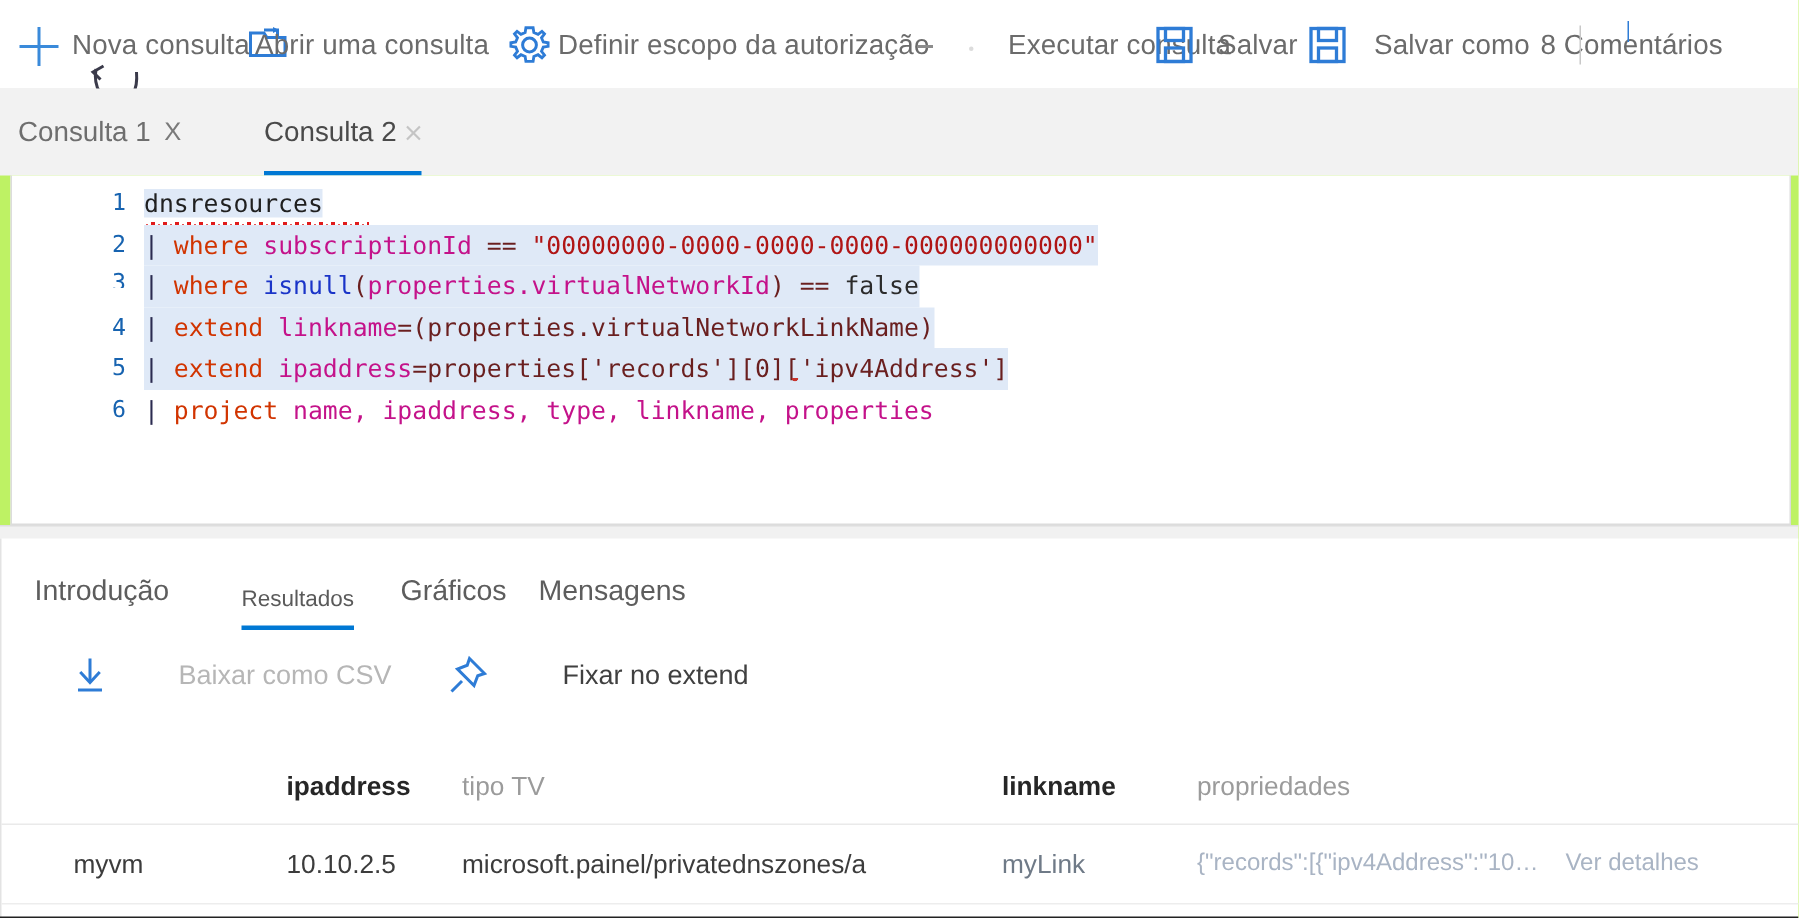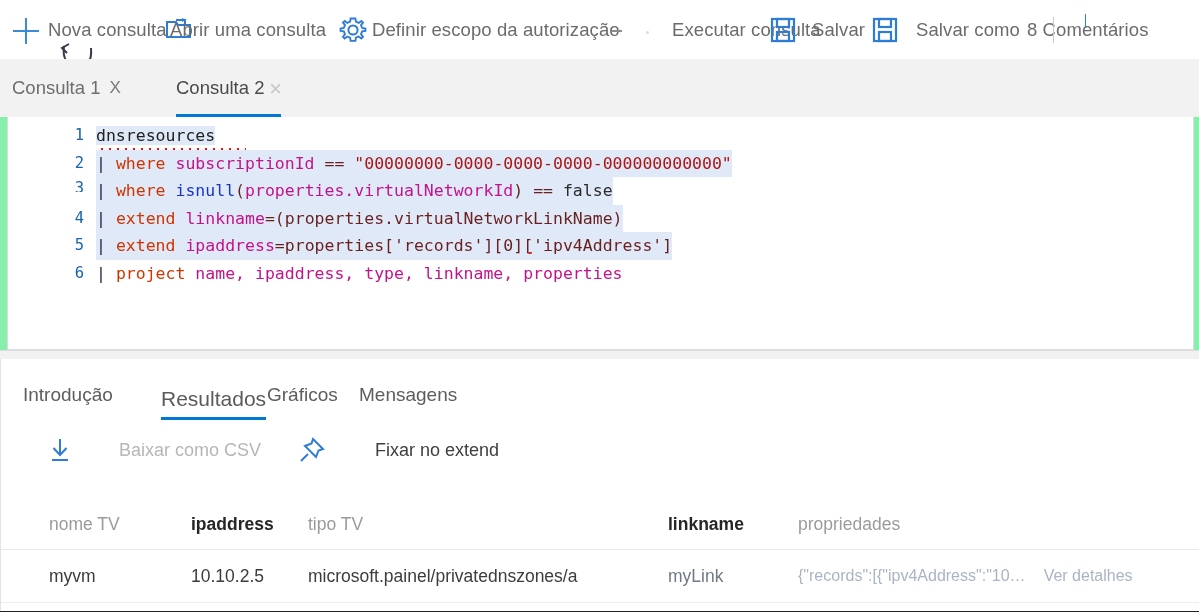--- a/index.html
+++ b/index.html
@@ -3,21 +3,21 @@
 <meta charset="utf-8">
 <style>
   html,body{margin:0;padding:0;}
   body{
     width:1199px;height:612px;overflow:hidden;
     background:#ffffff;
     font-family:"Liberation Sans", sans-serif;
     color:#333333;
     -webkit-font-smoothing:antialiased;
   }
-  .app{position:relative;width:1199px;height:612px;background:#86efac;}
+  .app{position:relative;width:1199px;height:612px;background:#bef264;}
 
   
   .cmdbar{
     position:absolute;left:0;top:0;width:1199px;height:59px;
     background:#ffffff;
     border-bottom:1px solid #e6e6e6;
   }
   .cmd{
     position:absolute;top:0;height:59px;display:flex;align-items:center;
     white-space:nowrap;
@@ -124,21 +124,21 @@
 
   
   .lower{position:absolute;left:0;top:359px;width:1199px;height:253px;background:#fff;
     border-left:1px solid #e3e3e3;box-sizing:border-box;}
   .rtabs{position:absolute;left:0;top:0;width:1199px;height:62px;}
   .rtab{
     position:absolute;top:0;height:52px;display:flex;align-items:center;
     color:#5d5d5d;white-space:nowrap;cursor:pointer;
   }
   .rtab.intro{left:22px;font-size:19px;top:10px;}
-  .rtab.res{left:160px;font-size:21px;top:14px;color:#5a5a5a;}
+  .rtab.res{left:160px;font-size:15px;top:14px;color:#5a5a5a;}
   .rtab.res:after{
     content:"";position:absolute;left:0;right:0;bottom:5px;height:3px;background:#0078d4;
   }
   .rtab.graf{left:266px;font-size:19px;top:10px;}
   .rtab.msg{left:358px;font-size:19px;top:10px;}
 
   
   .actions{position:absolute;left:0;top:78px;width:1199px;height:50px;}
   .act{position:absolute;display:flex;align-items:center;white-space:nowrap;cursor:pointer;gap:32px;}
   .act .t{font-size:18px;margin-left:16px;}
@@ -329,21 +329,20 @@
               <path d="M9,17 L2,24"></path>
             </g>
           </svg>
         </span>
         <span class="t">Fixar no extend</span>
       </div>
     </div>
 
     <div class="grid">
       <div class="ghead">
-        <div class="cell c0">nome TV</div>
         <div class="cell c1 bold">ipaddress</div>
         <div class="cell c2">tipo TV</div>
         <div class="cell c3 bold">linkname</div>
         <div class="cell c4">propriedades</div>
       </div>
       <div class="grow">
         <div class="cell c0 clipbox" style="width:120px;">myvm</div>
         <div class="cell c1">10.10.2.5</div>
         <div class="cell c2">microsoft.painel/privatednszones/a</div>
         <div class="cell c3" style="color:#6f7a87;">myLink</div>

